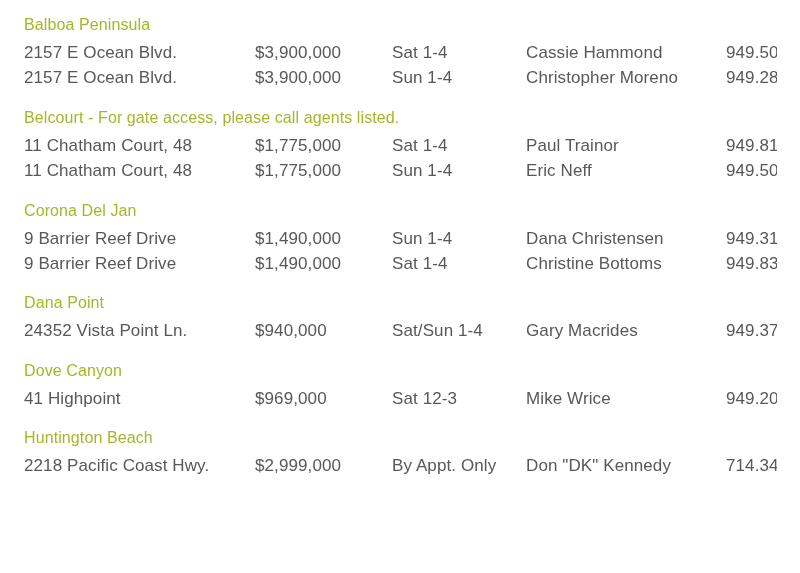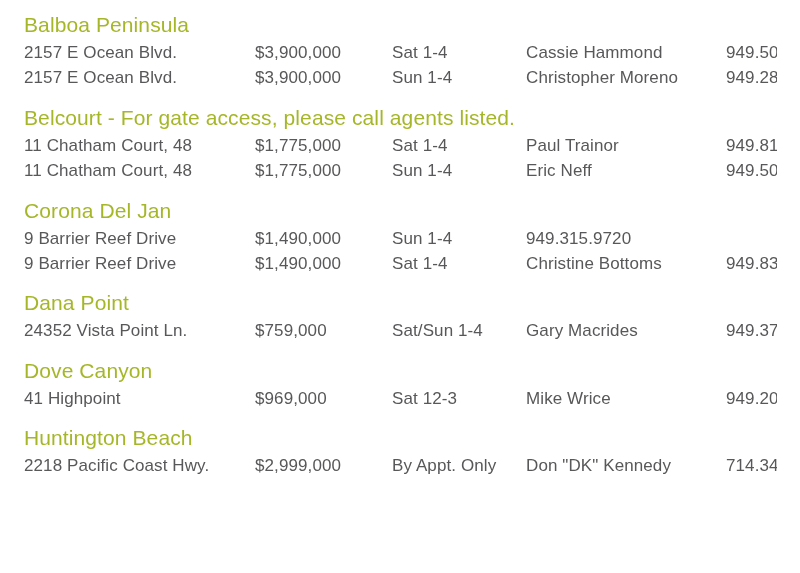--- a/index.html
+++ b/index.html
@@ -17,21 +17,21 @@
   }
   .doc {
     padding: 10px 23px 0 24px;
   }
   .section { }
   .section + .section {
     margin-top: 12px;
   }
   .section-title {
     margin: 0;
-    font-size: 21px;
+    font-size: 16px;
     font-weight: 400;
     line-height: 30px;
     color: #a5b728;
     letter-spacing: 0.1px;
     white-space: nowrap;
   }
   .row {
     display: grid;
     grid-template-columns: 219px 125px 122px 188px 1fr;
     font-size: 17px;
@@ -81,35 +81,36 @@
         <span class="cell cell-agent">Eric Neff</span>
         <span class="cell cell-phone">949.500.7119</span>
       </div>
     </section>
     <section class="section">
       <h2 class="section-title">Corona Del Jan</h2>
       <div class="row">
         <span class="cell cell-address">9 Barrier Reef Drive</span>
         <span class="cell cell-price">$1,490,000</span>
         <span class="cell cell-time">Sun 1-4</span>
+        <span class="cell cell-agent">Dana Christensen</span>
         <span class="cell cell-phone">949.315.9720</span>
       </div>
       <div class="row">
         <span class="cell cell-address">9 Barrier Reef Drive</span>
         <span class="cell cell-price">$1,490,000</span>
         <span class="cell cell-time">Sat 1-4</span>
         <span class="cell cell-agent">Christine Bottoms</span>
         <span class="cell cell-phone">949.836.8875</span>
       </div>
     </section>
     <section class="section">
       <h2 class="section-title">Dana Point</h2>
       <div class="row">
         <span class="cell cell-address">24352 Vista Point Ln.</span>
-        <span class="cell cell-price">$759,000</span>
+        <span class="cell cell-price">$940,000</span>
         <span class="cell cell-time">Sat/Sun 1-4</span>
         <span class="cell cell-agent">Gary Macrides</span>
         <span class="cell cell-phone">949.370.6827</span>
       </div>
     </section>
     <section class="section">
       <h2 class="section-title">Dove Canyon</h2>
       <div class="row">
         <span class="cell cell-address">41 Highpoint</span>
         <span class="cell cell-price">$969,000</span>

